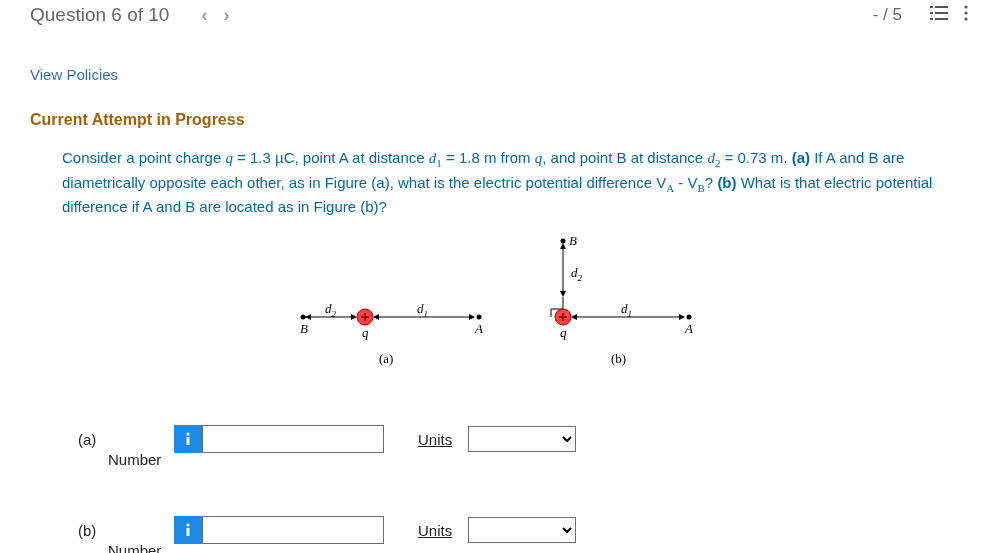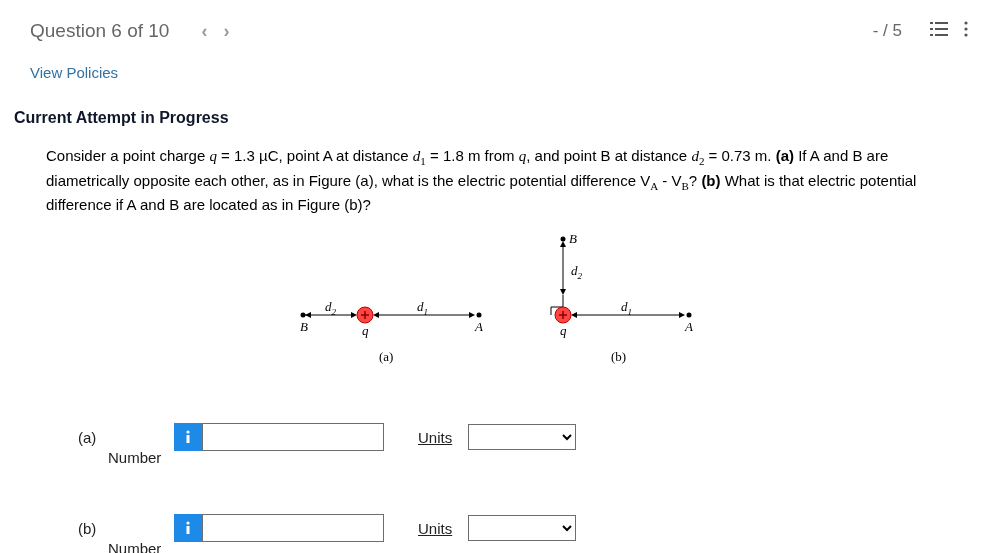--- a/index.html
+++ b/index.html
@@ -8,44 +8,44 @@
     font-size: 15px;
     color: #333;
     background: #fff;
     width: 1006px;
     height: 553px;
     overflow: hidden;
   }
   .header {
     display: flex;
     align-items: center;
-    padding: 20px 30px 4px 30px;
+    padding: 4px 30px 4px 30px;
     color: #555;
     font-size: 18px;
   }
   .qtitle { color: #666; font-size: 19px; }
   .nav-group { margin-left: 24px; display: flex; align-items: center; }
   .nav-arrow {
     color: #999; font-size: 18px; padding: 0 8px; cursor: pointer;
     user-select: none; font-weight: 600;
   }
   .spacer { flex: 1; }
   .score { color: #666; font-size: 17px; margin-right: 20px; }
   .icon-btn { color: #555; font-size: 18px; padding: 0 8px; cursor: pointer; }
   .policies {
-    margin: 18px 30px 0 30px;
+    margin: 36px 30px 0 30px;
     color: #3272a3; font-size: 15px; cursor: pointer;
   }
   .section-title {
-    margin: 28px 30px 0 14px;
-    font-weight: 600; font-size: 16px; color: #0f172a;
+    margin: 28px 30px 0 30px;
+    font-weight: 600; font-size: 16px; color: #a16207;
   }
   .problem {
-    margin: 18px 46px 0 46px;
-    line-height: 1.5; font-size: 15px; color: #000000;
+    margin: 18px 46px 0 62px;
+    line-height: 1.5; font-size: 15px; color: #0369a1;
   }
   .problem i { font-style: italic; font-family: "Times New Roman", serif; }
   .sub { font-size: 11px; vertical-align: sub; font-family: "Times New Roman", serif; }
   .figure-area {
     display: flex; justify-content: center;
     margin: 18px 0 0 0;
   }
   svg.figs { font-family: "Times New Roman", serif; }
   svg.figs text { font-style: italic; font-size: 13px; fill: #000; }
   svg.figs .cap { font-style: normal; }

